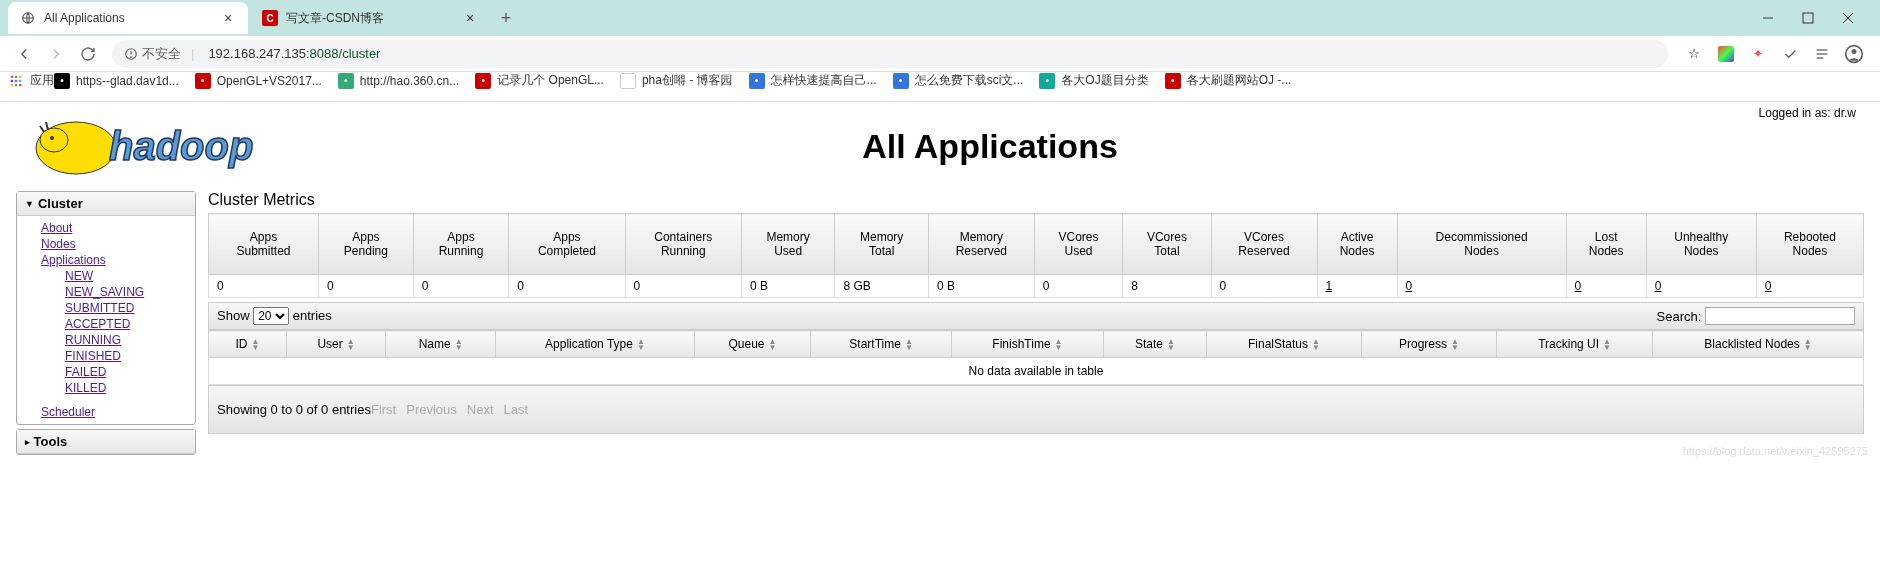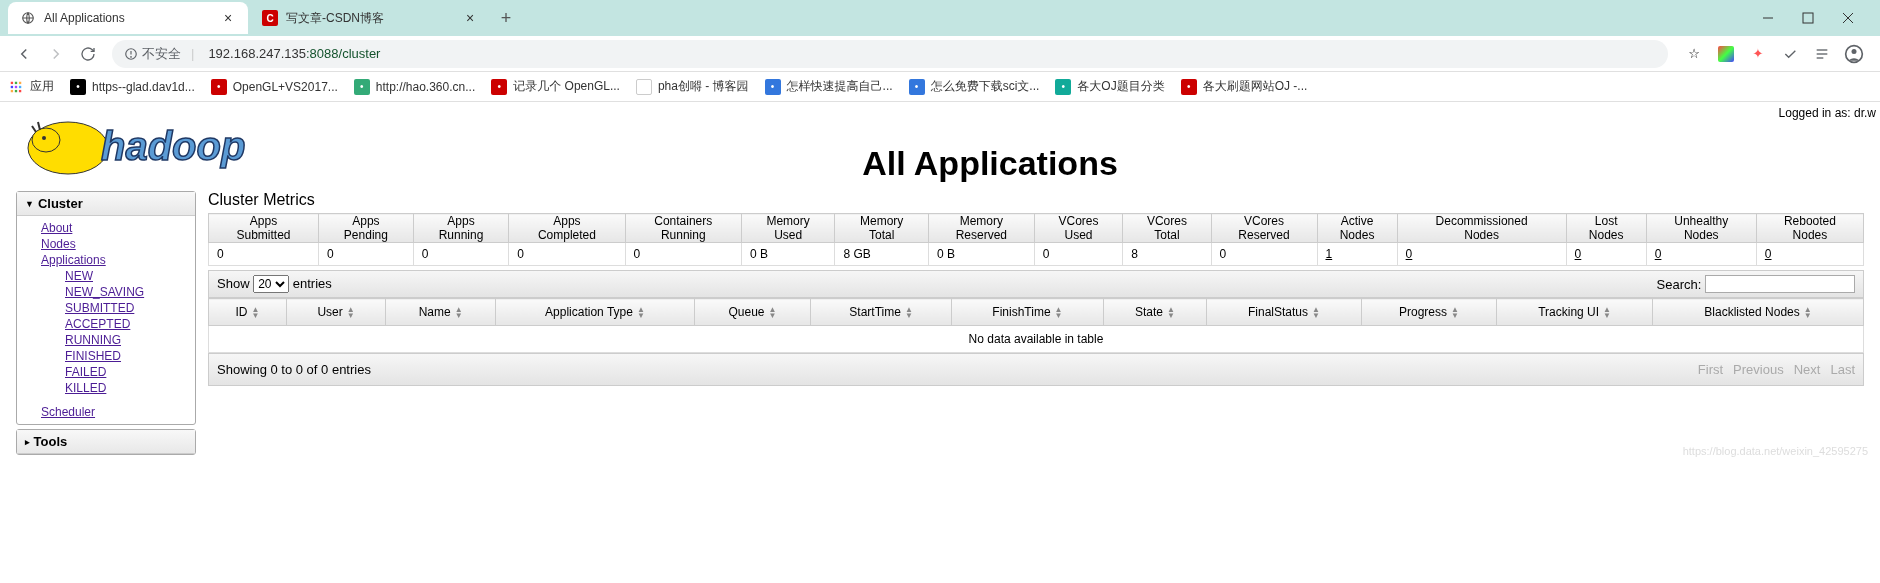--- a/index.html
+++ b/index.html
@@ -18,61 +18,61 @@
 
     .addr-row { display: flex; align-items: center; height: 36px; background: #fff; border-bottom: 1px solid #e0e0e0; padding: 0 8px; }
     .nav-btn { width: 32px; height: 32px; display: inline-flex; align-items: center; justify-content: center; cursor: pointer; color: #5f6368; border-radius: 50%; }
     .addr-bar { flex: 1; display: flex; align-items: center; background: #f1f3f4; border-radius: 16px; height: 28px; padding: 0 12px; margin: 0 8px; font-size: 13px; color: #5f6368; }
     .insecure { display: inline-flex; align-items: center; gap: 4px; margin-right: 8px; }
     .url-text { color: #333; }
     .url-path { color: #14532d; }
     .addr-icons { display: flex; gap: 12px; align-items: center; padding: 0 8px; }
     .addr-icon { width: 20px; height: 20px; display: inline-flex; align-items: center; justify-content: center; cursor: pointer; }
 
-    .bookmarks-row { display: flex; align-items: center; height: 30px; background: #fff; border-bottom: 1px solid #e0e0e0; padding: 0 8px; gap: 16px; font-size: 12px; }
+    .bookmarks-row { display: flex; align-items: flex-start; height: 30px; background: #fff; border-bottom: 1px solid #e0e0e0; padding: 0 8px; font-size: 12px; }
     .bookmark { display: inline-flex; align-items: center; gap: 6px; cursor: pointer; color: #333; }
     .bm-icon { width: 16px; height: 16px; display: inline-flex; align-items: center; justify-content: center; border-radius: 2px; font-size: 10px; color: #fff; }
 
     
     .page { padding: 0; position: relative; }
-    .header { display: flex; align-items: flex-end; padding: 8px 16px; }
+    .header { display: flex; align-items: center; padding: 8px 24px; }
     .logo { width: 300px; }
     .logo svg { height: 70px; }
     .page-title { flex: 1; text-align: center; font-size: 34px; font-weight: bold; font-family: Verdana, sans-serif; margin-left: -200px; }
-    .logged-in { position: absolute; top: 4px; right: 4px; font-size: 12px; }
+    .logged-in { position: absolute; top: 4px; right: 24px; font-size: 12px; }
 
     .main { display: flex; padding: 0 16px; gap: 12px; }
     .sidebar { width: 180px; }
     .sidebar-section { border: 1px solid #aaa; border-radius: 3px; margin-bottom: 4px; }
     .sidebar-header { background: linear-gradient(#f8f8f8, #e8e8e8); padding: 4px 8px; font-weight: bold; cursor: pointer; display: flex; align-items: center; gap: 4px; font-size: 13px; border-bottom: 1px solid #ccc; }
     .sidebar-body { padding: 4px 0; }
     .sidebar-link { display: block; padding: 1px 8px 1px 24px; color: #4c1d95; text-decoration: underline; font-size: 12px; cursor: pointer; }
     .sidebar-sublink { padding-left: 48px; }
     .sidebar-spacer { height: 8px; }
 
     .content { flex: 1; overflow-x: auto; }
     .section-title { font-size: 16px; font-weight: normal; margin-bottom: 4px; }
 
     .metrics-table { width: 100%; border-collapse: collapse; font-size: 12px; }
-    .metrics-table th { background: linear-gradient(#fafafa, #e6e6e6); border: 1px solid #ccc; padding: 0 8px; font-weight: normal; text-align: center; white-space: nowrap; }
+    .metrics-table th { background: linear-gradient(#fafafa, #e6e6e6); border: 1px solid #ccc; padding: 16px 8px; font-weight: normal; text-align: center; white-space: nowrap; }
     .metrics-table td { border: 1px solid #ddd; padding: 4px 8px; text-align: left; }
     .metrics-table td a { color: #000; text-decoration: underline; }
 
     .dt-controls { display: flex; justify-content: space-between; align-items: center; background: linear-gradient(#f6f6f6, #e4e4e4); border: 1px solid #ccc; padding: 4px 8px; margin-top: 4px; font-size: 13px; }
     .dt-controls select { font-size: 12px; }
     .dt-search input { border: 1px solid #aaa; height: 18px; width: 150px; }
 
     .apps-table { width: 100%; border-collapse: collapse; font-size: 12px; }
     .apps-table th { background: linear-gradient(#fafafa, #e6e6e6); border: 1px solid #ccc; padding: 6px 12px; font-weight: normal; text-align: center; white-space: nowrap; position: relative; }
     .sort-arrows { display: inline-block; margin-left: 4px; color: #888; font-size: 8px; line-height: 6px; vertical-align: middle; }
     .sort-arrows::before { content: "▲"; display: block; }
     .sort-arrows::after { content: "▼"; display: block; }
     .apps-table td.empty { text-align: center; padding: 6px; border: 1px solid #ddd; }
 
-    .dt-footer { display: flex; justify-content: space-between; align-items: center; background: linear-gradient(#f6f6f6, #e4e4e4); border: 1px solid #ccc; padding: 8px 8px; font-size: 13px; }
+    .dt-footer { display: flex; align-items: center; background: linear-gradient(#f6f6f6, #e4e4e4); border: 1px solid #ccc; padding: 16px 8px; font-size: 13px; }
     .pager { display: flex; gap: 10px; color: #aaa; }
     .pager span { cursor: pointer; }
 
     .watermark { position: absolute; bottom: 2px; right: 12px; color: #ddd; font-size: 11px; }
 
     .tri { font-size: 9px; }
   </style>
 </head>
 <body>
 

